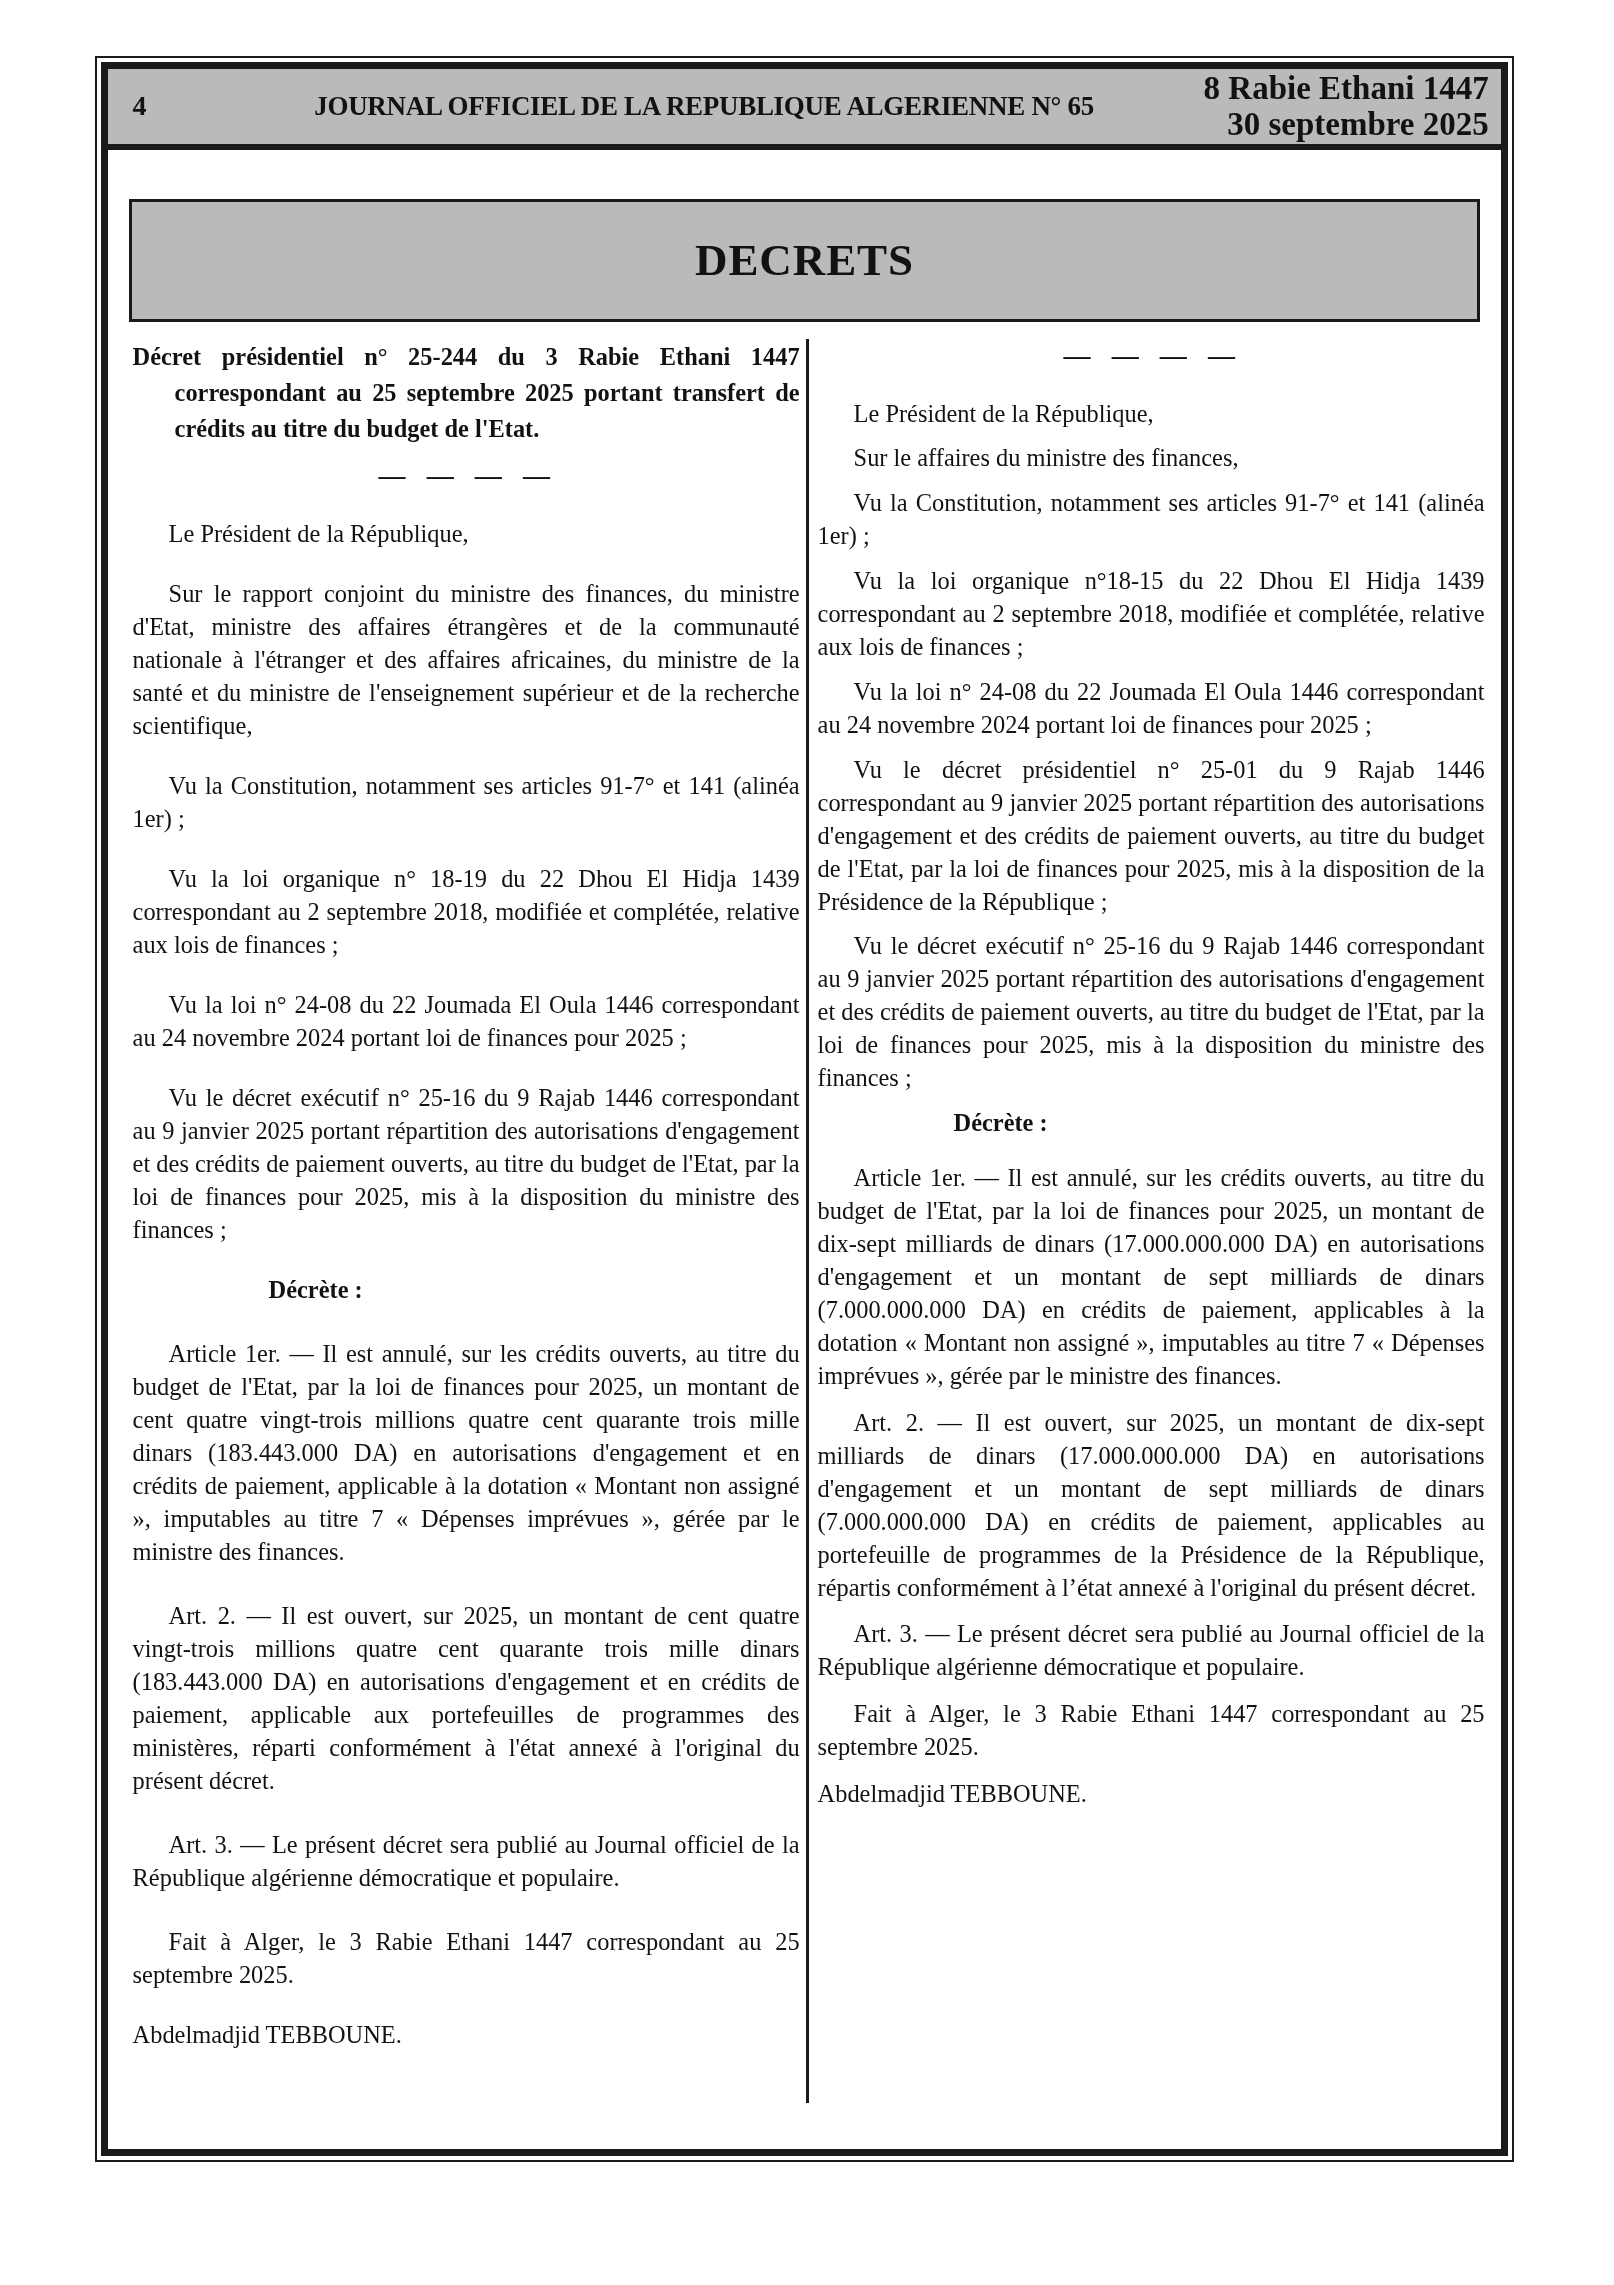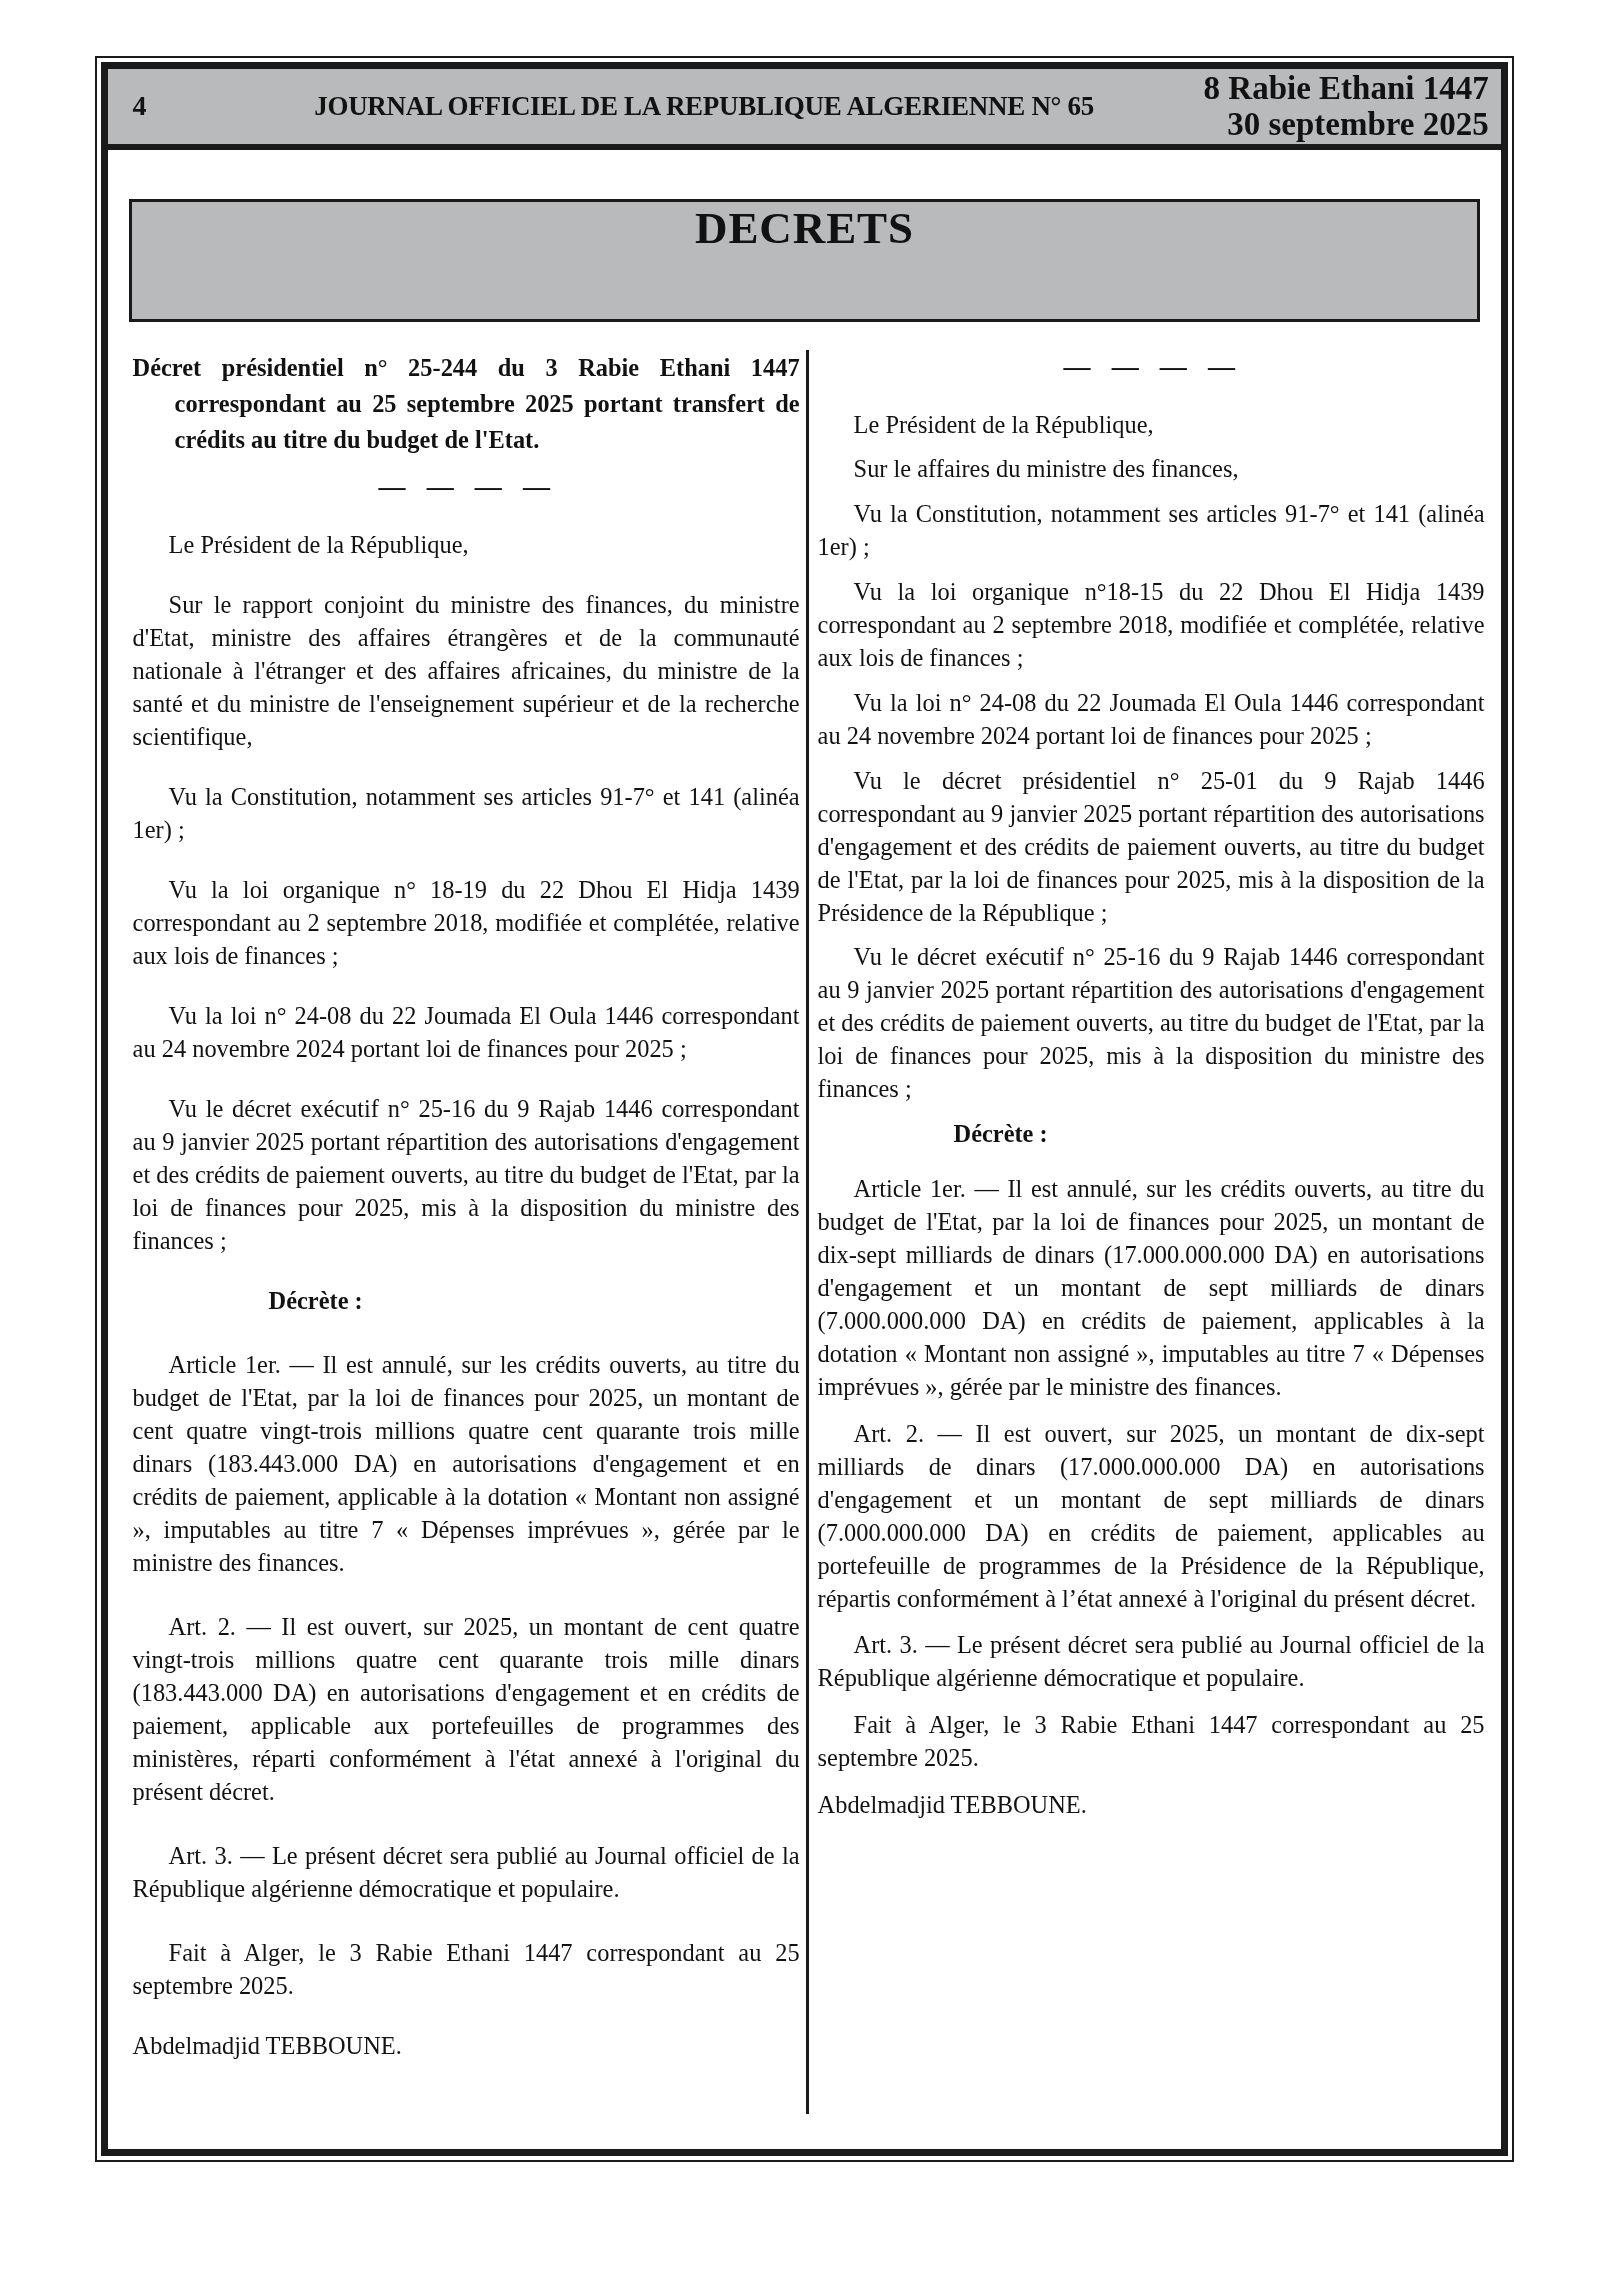--- a/index.html
+++ b/index.html
@@ -48,30 +48,30 @@
     font-weight:bold;font-size:33px;
     line-height:36px;
     padding-right:12.7px;
   }
   .banner{
     margin:49px auto 0;
     width:1351px;height:123px;
     background:#b8babc;
     border:3.6px solid #1a1a1a;
     box-sizing:border-box;
-    display:flex;justify-content:center;
+    display:flex;align-items:center;justify-content:center;
   }
   .banner-label{
     font-weight:bold;
     font-size:45px;
     letter-spacing:0.9px;
   }
   .body-area{
     display:flex;
-    margin-top:28px;
+    margin-top:17px;
     padding-left:25px;
     padding-right:18px;
     height:1791px;
     box-sizing:border-box;
     font-size:24.4px;
     line-height:33px;
   }
   .col{width:667px;flex:0 0 auto;}
   .column-divider{
     flex:0 0 auto;

